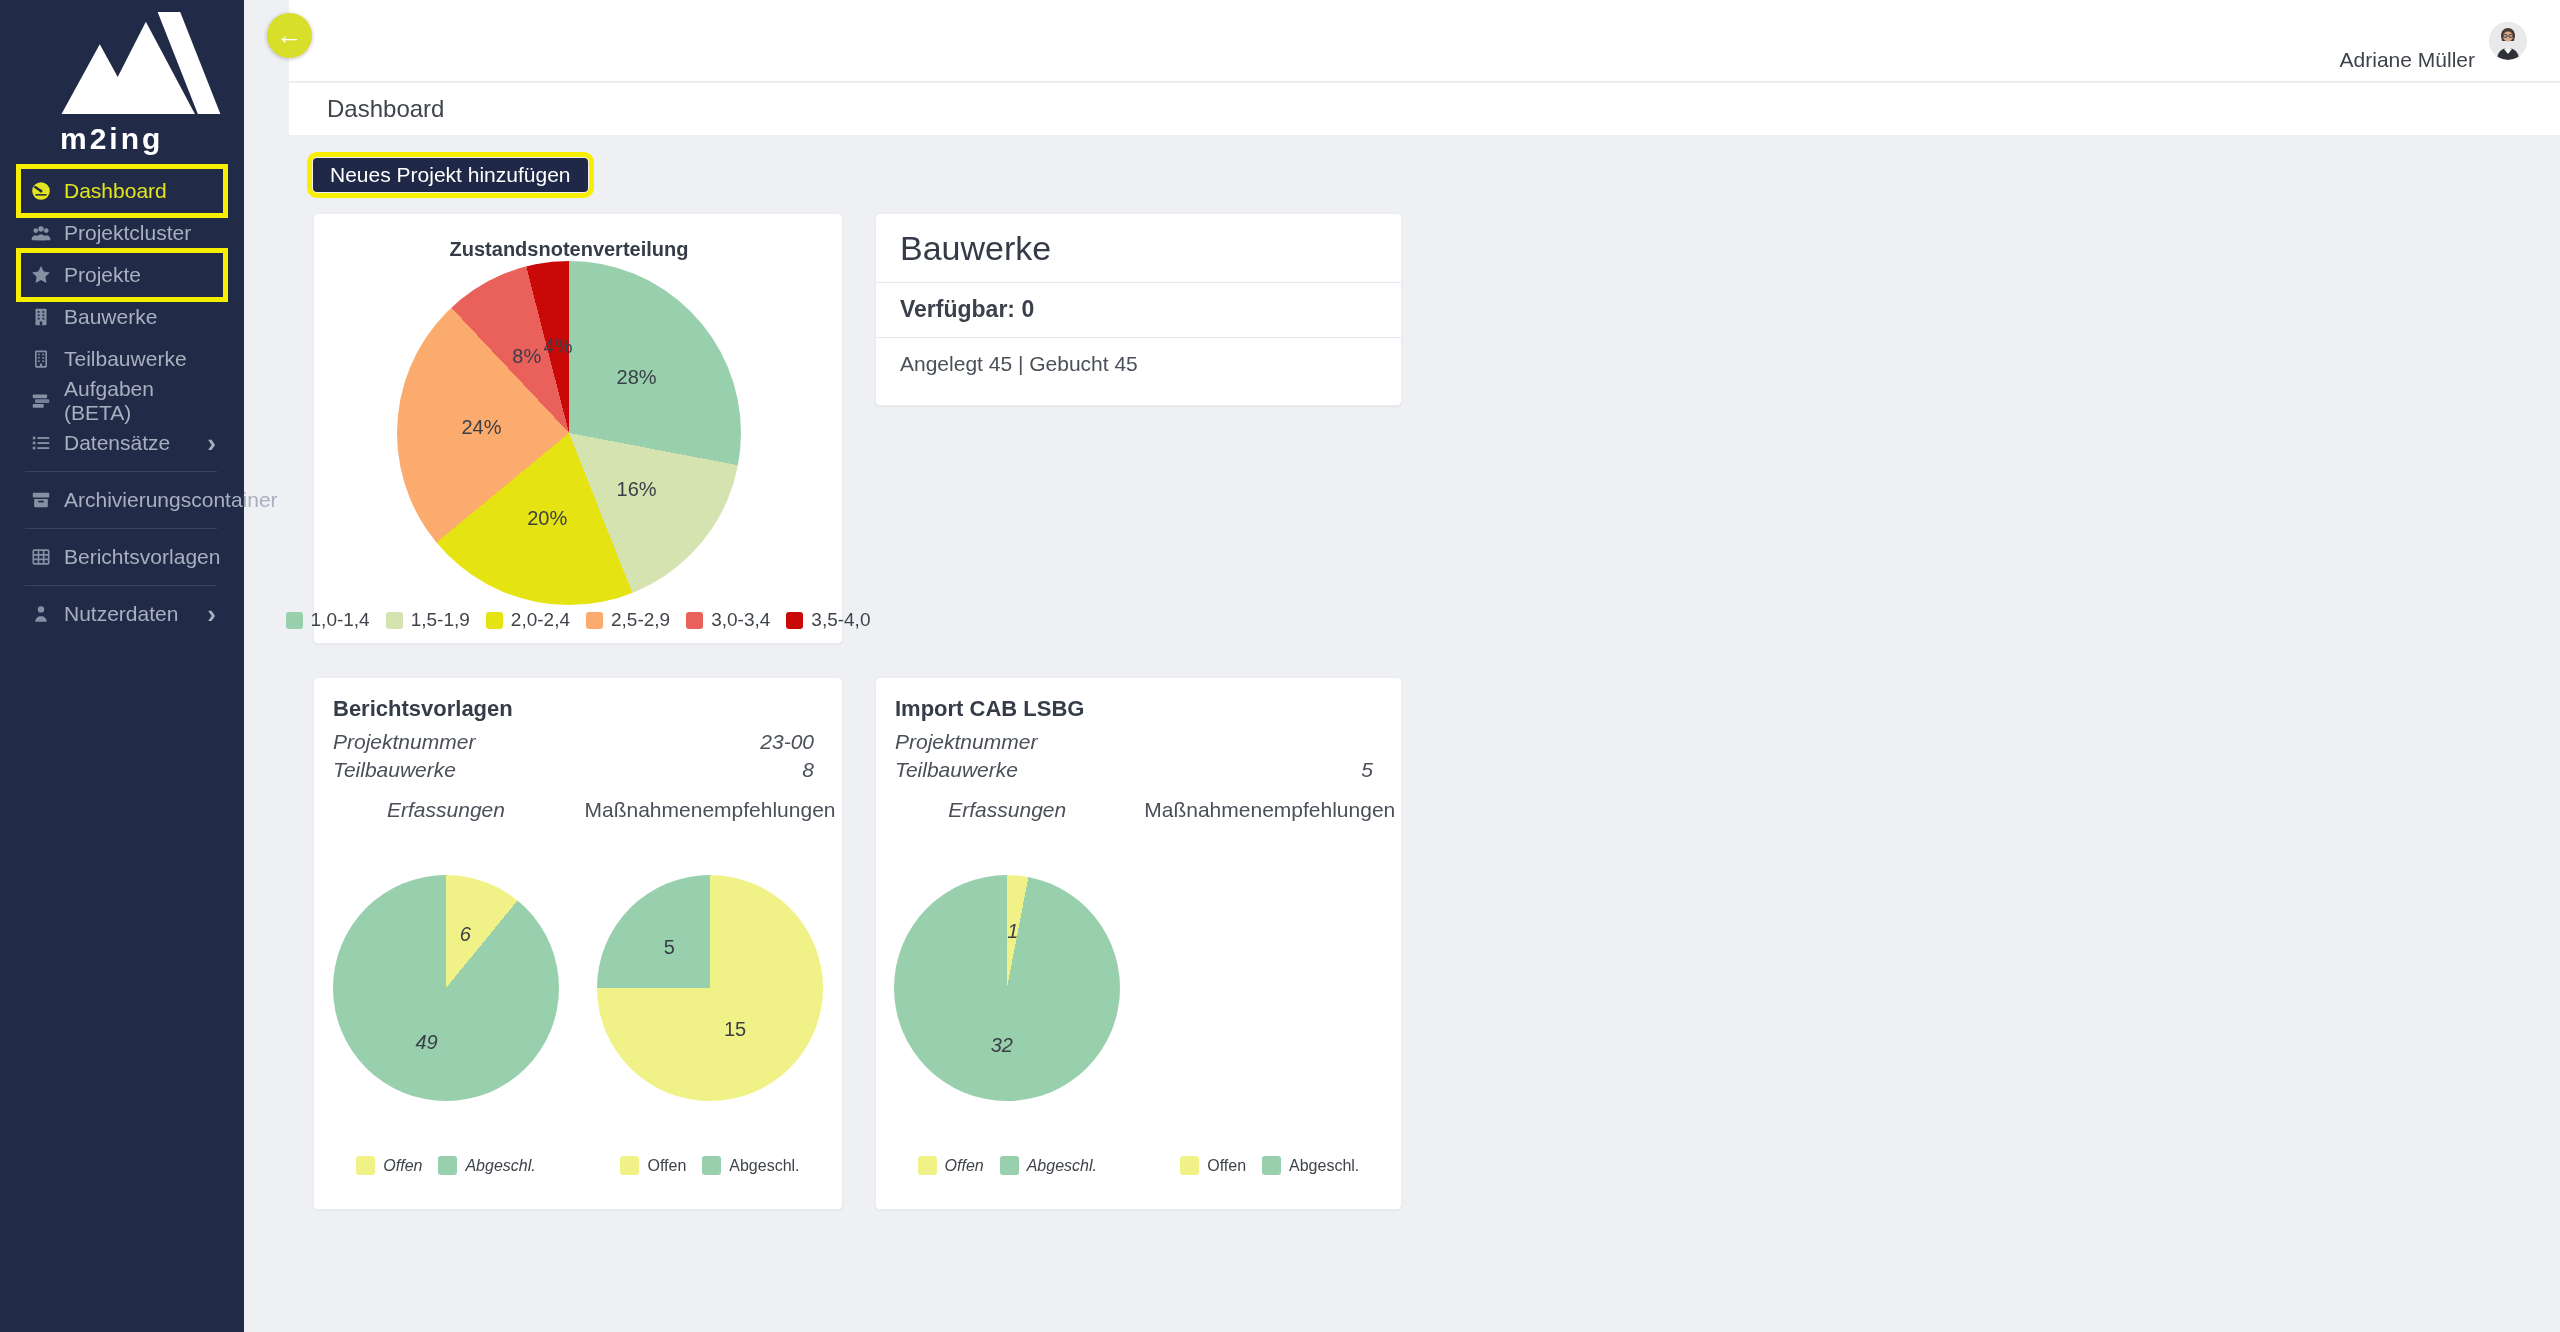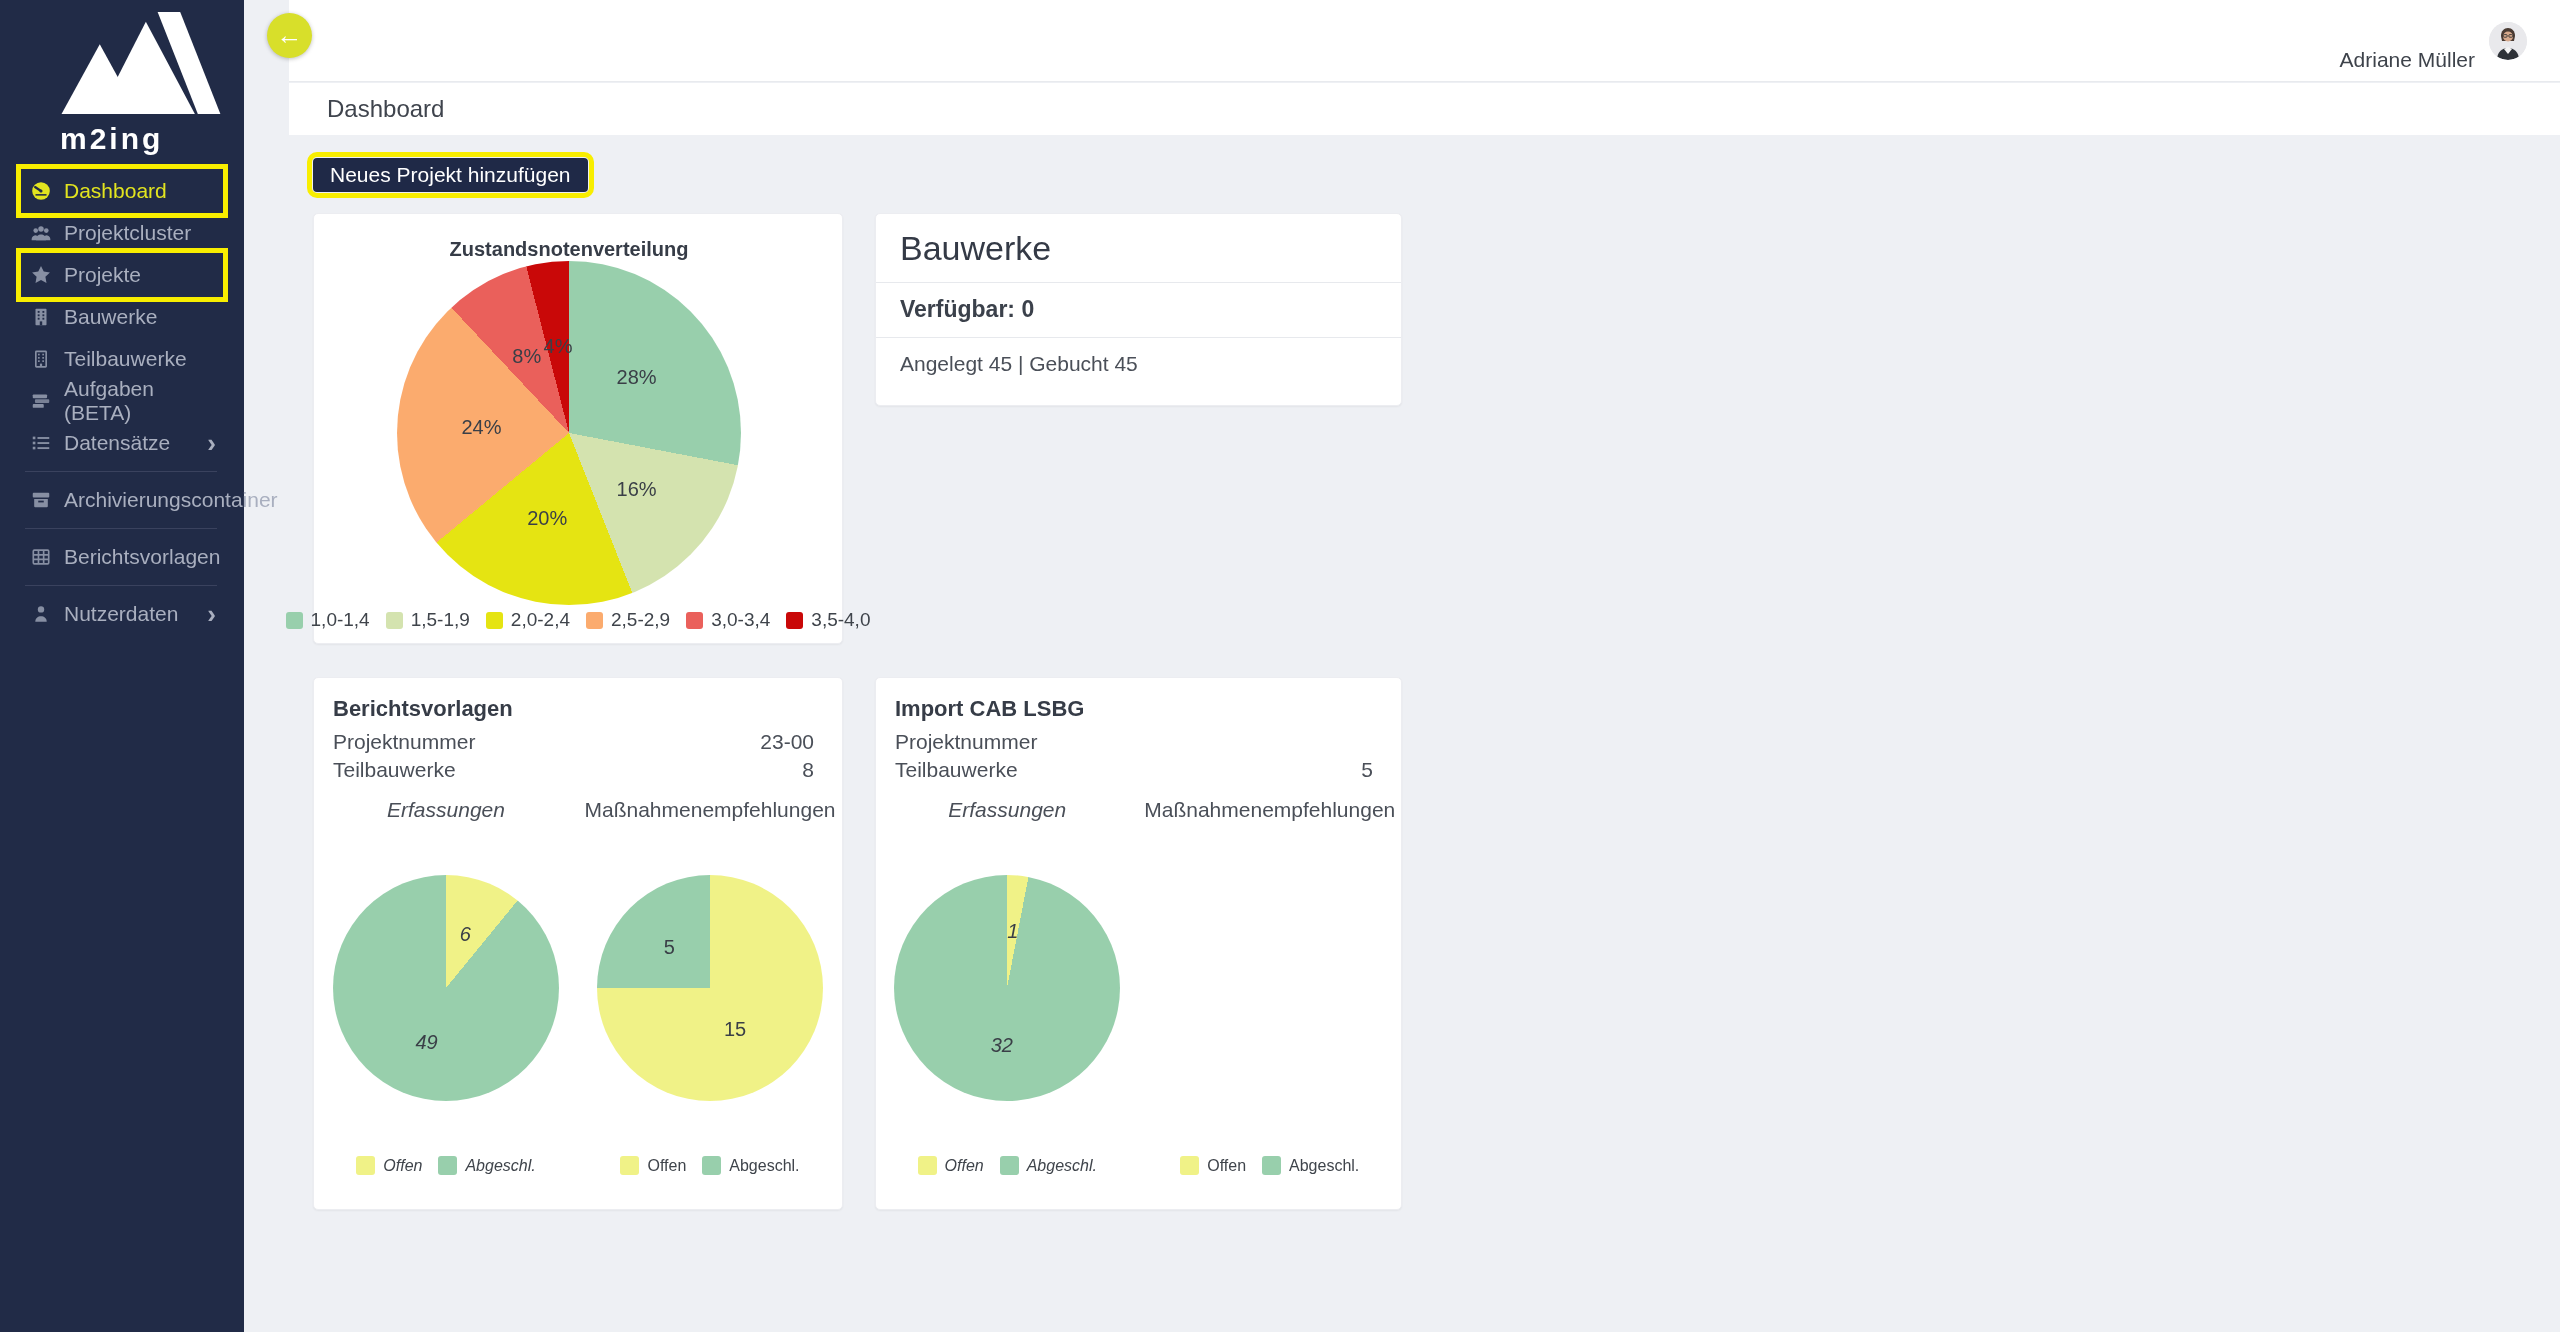--- a/index.html
+++ b/index.html
@@ -54,21 +54,21 @@
   .pie-sm { width:226px; height:226px; }
   .pie-label { position:absolute; transform:translate(-50%,-50%); font-size:20px; color:#3A3F47; white-space:nowrap; }
   .legend { display:flex; justify-content:center; align-items:center; gap:16px; }
   .legend-item { display:flex; align-items:center; gap:8px; font-size:19px; color:#3F444B; white-space:nowrap; }
   .swatch { width:17px; height:17px; border-radius:3px; display:inline-block; }
   .legend-zn { position:absolute; left:0; bottom:12px; width:100%; }
 
   
   .proj-title { position:absolute; top:18px; left:19px; font-size:22px; font-weight:600; color:#363C47; }
   .proj-row { position:absolute; left:19px; right:28px; display:flex; justify-content:space-between;
-              font-size:21px; color:#4A4F58; }
+              font-size:21px; color:#4A4F58;font-style:italic; }
   .proj-row.r1 { top:52px; }
   .proj-row.r2 { top:80px; }
   .proj-col { position:absolute; top:0; height:100%; width:50%; }
   .proj-col.c1 { left:0;font-style:italic; } .proj-col.c2 { left:50%; }
   .col-header { position:absolute; top:120px; width:100%; text-align:center; font-size:21px; color:#4A4F58; }
   .proj-col .pie-sm { top:197px; left:50%; margin-left:-113px; }
   .legend-sm { position:absolute; top:478px; width:100%; }
   .legend-sm .legend-item { font-size:16px; }
   .legend-sm .swatch { width:19px; height:19px; }
 

